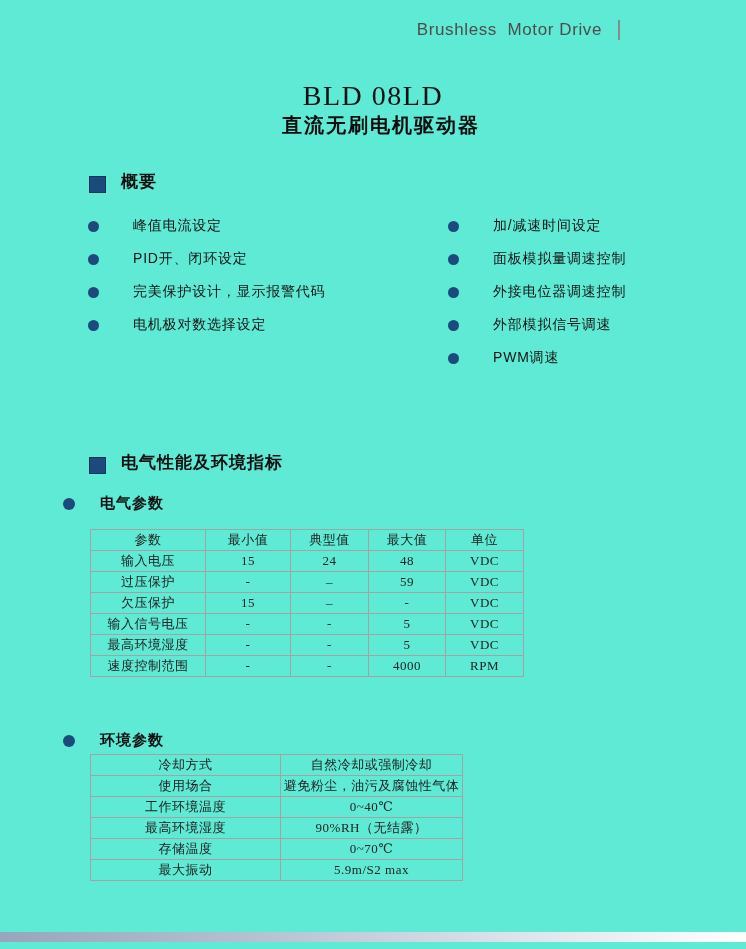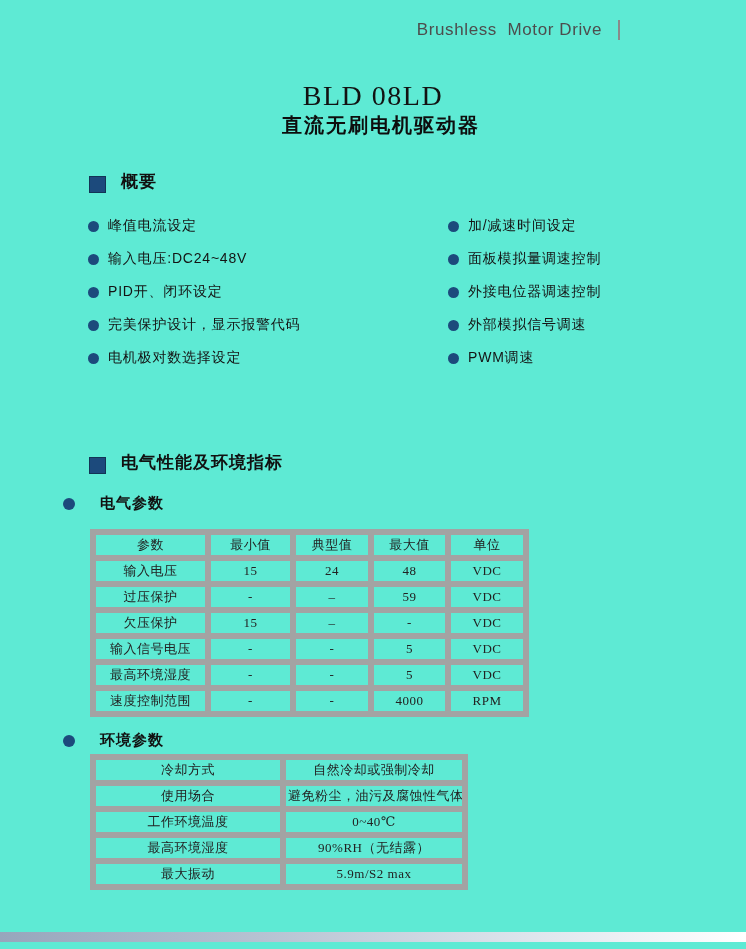--- a/index.html
+++ b/index.html
@@ -51,29 +51,29 @@
   .feat-col{position:absolute;top:218px;}
   .feat-col.left{left:88px;}
   .feat-col.right{left:448px;}
   .feat{
     display:flex;align-items:center;height:16px;margin-bottom:17px;
   }
   .feat .dot{
     width:11px;height:11px;border-radius:50%;background:#1c4a7c;
     margin-right:9px;flex:0 0 auto;
   }
-  .feat .txt{font-size:14px;letter-spacing:.8px;color:#141414;}
+  .feat .txt{font-size:14px;letter-spacing:.8px;color:#141414;margin-left:25px;}
   
   table{
     position:absolute;border-collapse:collapse;table-layout:fixed;
     font-family:"Liberation Serif","DejaVu Serif",serif;
     font-size:13px;color:#222;
   }
   td,th{
-    border:6px solid #a3a3a3;height:20px;text-align:center;
+    border:1px solid #a3a3a3;height:20px;text-align:center;
     font-weight:normal;padding:0 2px;letter-spacing:.5px;
     overflow:hidden;white-space:nowrap;
   }
   .tbl-electrical{left:90px;top:529px;width:433px;}
   .tbl-environment{left:90px;top:754px;width:372px;}
   
   .footer-bar{
     position:absolute;left:0;top:932px;width:746px;height:10px;
     background:linear-gradient(to right,#97a6bc 0%,#b6c2d2 35%,#dde4ec 70%,#ffffff 100%);
   }
@@ -96,24 +96,20 @@
   </div>
   <div class="sec-head" style="top:170px;">
     <span class="sq"></span>
     <span class="lbl">概要</span>
   </div>
 
   <div class="feat-col left">
     <div class="feat">
       <span class="dot"></span>
       <span class="txt">峰值电流设定</span>
-    </div>
-    <div class="feat">
-      <span class="dot"></span>
-      <span class="txt">输入电压:DC24~48V</span>
     </div>
     <div class="feat">
       <span class="dot"></span>
       <span class="txt">PID开、闭环设定</span>
     </div>
     <div class="feat">
       <span class="dot"></span>
       <span class="txt">完美保护设计，显示报警代码</span>
     </div>
     <div class="feat">
@@ -237,20 +233,24 @@
     </tr>
     <tr>
       <td>工作环境温度</td>
       <td>0~40℃</td>
     </tr>
     <tr>
       <td>最高环境湿度</td>
       <td>90%RH（无结露）</td>
     </tr>
     <tr>
+      <td>存储温度</td>
+      <td>0~70℃</td>
+    </tr>
+    <tr>
       <td>最大振动</td>
       <td>5.9m/S2 max</td>
     </tr>
   </tbody>
     </table>
 
   <div class="footer-bar"></div>
 
 </div>
 

